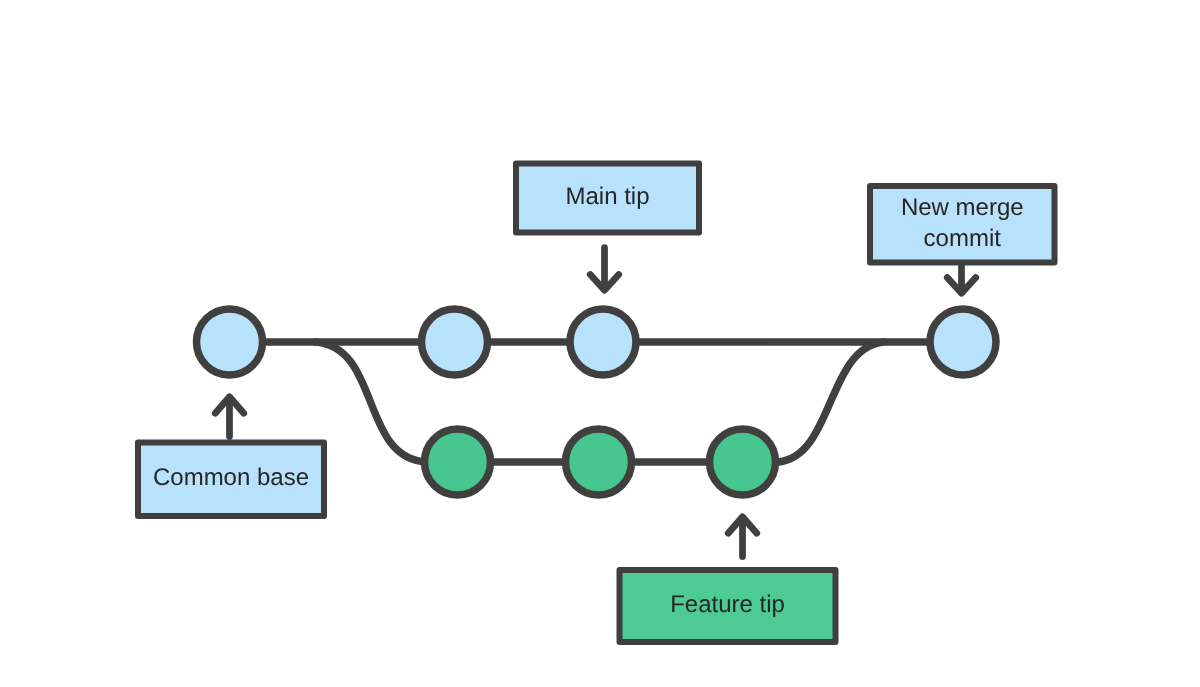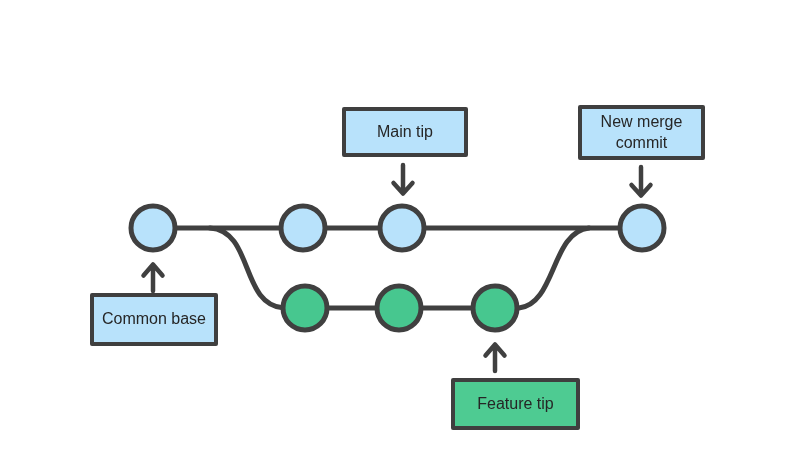--- a/index.html
+++ b/index.html
@@ -32,23 +32,23 @@
     justify-content: center;
     text-align: center;
     font-size: 16px;
     line-height: 1.3;
     color: #262626;
     padding: 2px 4px;
   }
   .label--blue  { background: #b8e2fb; }
   .label--green { background: #4ecb92; }
   .label-main-tip     { left: 342px; top: 107px; width: 126px; height: 50px; }
-  .label-new-merge    { left: 578px; top: 105px; width: 127px; height: 55px; }
+  .label-new-merge    { left: 578px; top: 122px; width: 127px; height: 55px; }
   .label-common-base  { left:  90px; top: 293px; width: 128px; height: 53px; }
-  .label-feature-tip  { left: 451px; top: 378px; width: 129px; height: 52px; }
+  .label-feature-tip  { left: 411px; top: 378px; width: 148px; height: 52px; }
 
   .branch-line {
     fill: none;
     stroke: #404040;
     stroke-width: 5;
     stroke-linecap: round;
     stroke-linejoin: round;
   }
   .commit {
     stroke: #404040;

